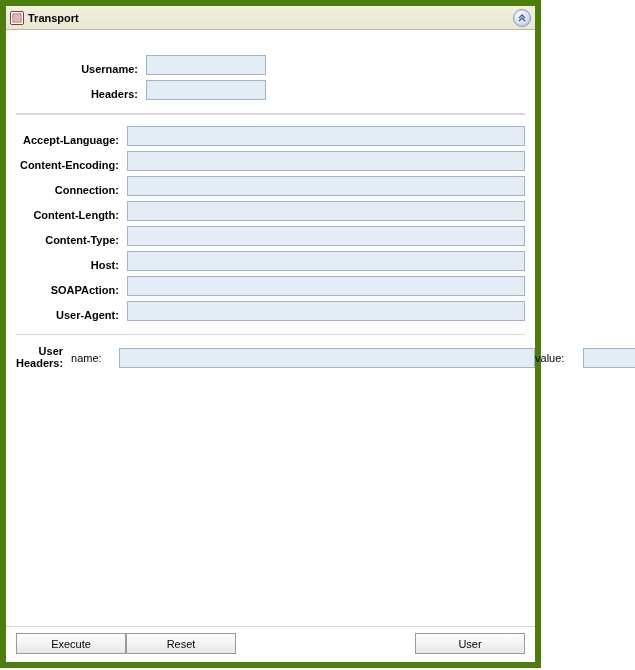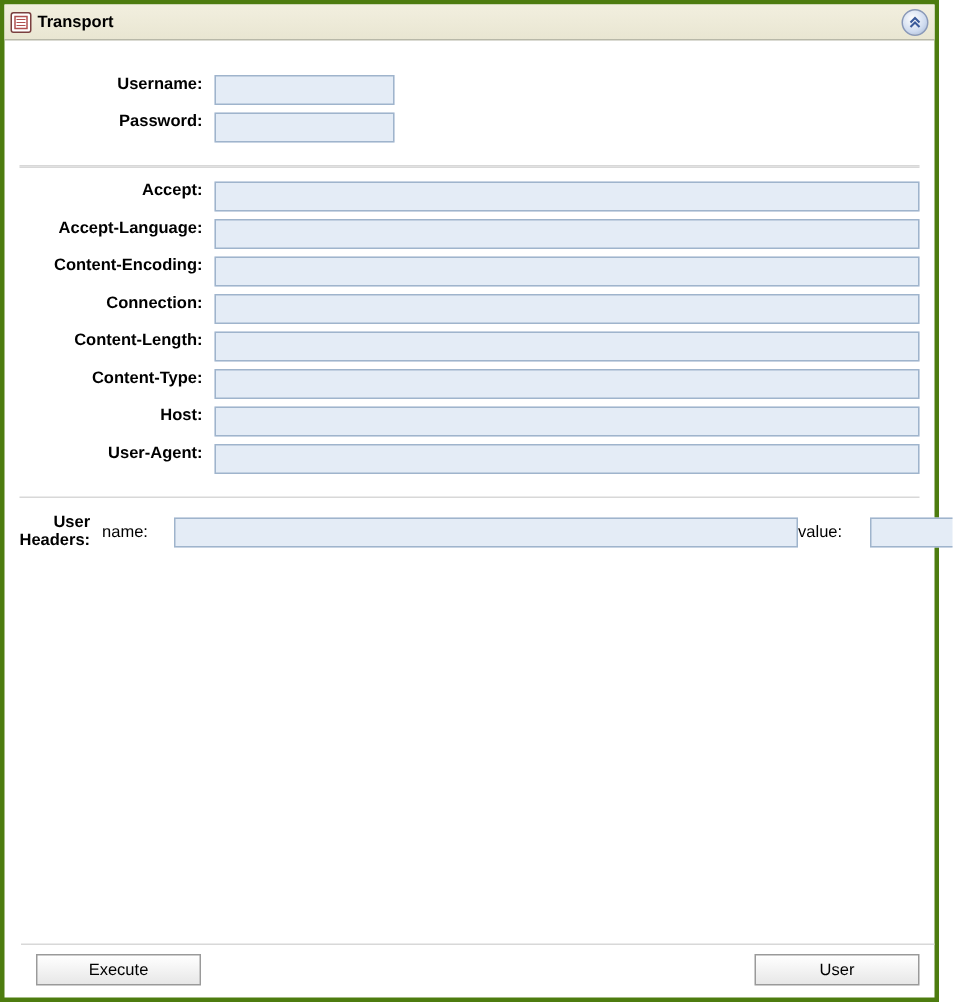--- a/index.html
+++ b/index.html
@@ -7,22 +7,22 @@
     margin: 0;
     padding: 0;
     font-family: Tahoma, Verdana, Arial, sans-serif;
     font-size: 11px;
     background: #fff;
     width: 635px;
     height: 670px;
     overflow: hidden;
   }
   .panel {
-    border: 3px solid #4d7c0f;
-    width: 626px;
+    border: 6px solid #4d7c0f;
+    width: 541px;
     height: 668px;
     position: relative;
     background: #fff;
   }
   .header {
     background: linear-gradient(#f2efdf, #e9e6d2);
     border-bottom: 1px solid #b8b8a8;
     height: 24px;
     display: flex;
     align-items: center;
@@ -61,21 +61,21 @@
   .section {
     padding: 6px 0 10px 0;
   }
   .divider {
     border: none;
     border-top: 1px solid #d8d8d8;
     margin: 0 0 0 0;
   }
   .row {
     display: flex;
-    align-items: flex-start;
+    align-items: flex-end;
     margin: 3px 0;
     min-height: 22px;
   }
   .lbl {
     width: 130px;
     text-align: right;
     padding-right: 8px;
     font-weight: bold;
     font-size: 11px;
     color: #000;
@@ -127,21 +127,20 @@
     margin-top: 16px;
   }
   .footer {
     position: absolute;
     left: 0;
     right: 0;
     bottom: 0;
     border-top: 1px solid #d8d8d8;
     padding: 6px 10px 8px 10px;
     display: flex;
-    margin-left: 11px;
   }
   .footer button { width: 110px; }
   .footer-spacer { flex: 1 1 auto; }
 </style>
 </head>
 <body>
 
 <div class="panel">
 
   <div class="header">
@@ -163,36 +162,32 @@
   </div>
 
   <div class="body">
 
     <div class="section">
       <div class="row">
         <span class="lbl">Username:</span>
         <input class="text short" type="text" value="" style="">
       </div>
       <div class="row">
-        <span class="lbl">Password:</span>
+        <span class="lbl">Headers:</span>
         <input class="text short" type="password" value="" style="">
       </div>
     </div>
 
     <hr class="divider">
 
 
     <hr class="divider">
 
     <div class="section">
       <div class="row">
-          <span class="lbl">Accept:</span>
-          <input class="text long" type="text" value="" style="">
-        </div>
-      <div class="row">
           <span class="lbl">Accept-Language:</span>
           <input class="text long" type="text" value="" style="">
         </div>
       <div class="row">
           <span class="lbl">Content-Encoding:</span>
           <input class="text long" type="text" value="" style="">
         </div>
       <div class="row">
           <span class="lbl">Connection:</span>
           <input class="text long" type="text" value="" style="">
@@ -200,20 +195,24 @@
       <div class="row">
           <span class="lbl">Content-Length:</span>
           <input class="text long" type="text" value="" style="">
         </div>
       <div class="row">
           <span class="lbl">Content-Type:</span>
           <input class="text long" type="text" value="" style="">
         </div>
       <div class="row">
           <span class="lbl">Host:</span>
+          <input class="text long" type="text" value="" style="">
+        </div>
+      <div class="row">
+          <span class="lbl">SOAPAction:</span>
           <input class="text long" type="text" value="" style="">
         </div>
       <div class="row">
           <span class="lbl">User-Agent:</span>
           <input class="text long" type="text" value="" style="">
         </div>
     </div>
 
     <hr class="divider">
 
@@ -229,17 +228,18 @@
           <input class="text userhdr" type="text" value="" style="">
         </div>
         <button class="btn-add">Add</button>
       </div>
     </div>
 
   </div>
 
   <div class="footer">
     <button>Execute</button>
+    <button>Reset</button>
     <span class="footer-spacer"></span>
     <button>User</button>
   </div>
 
 </div>
 
 </body></html>

